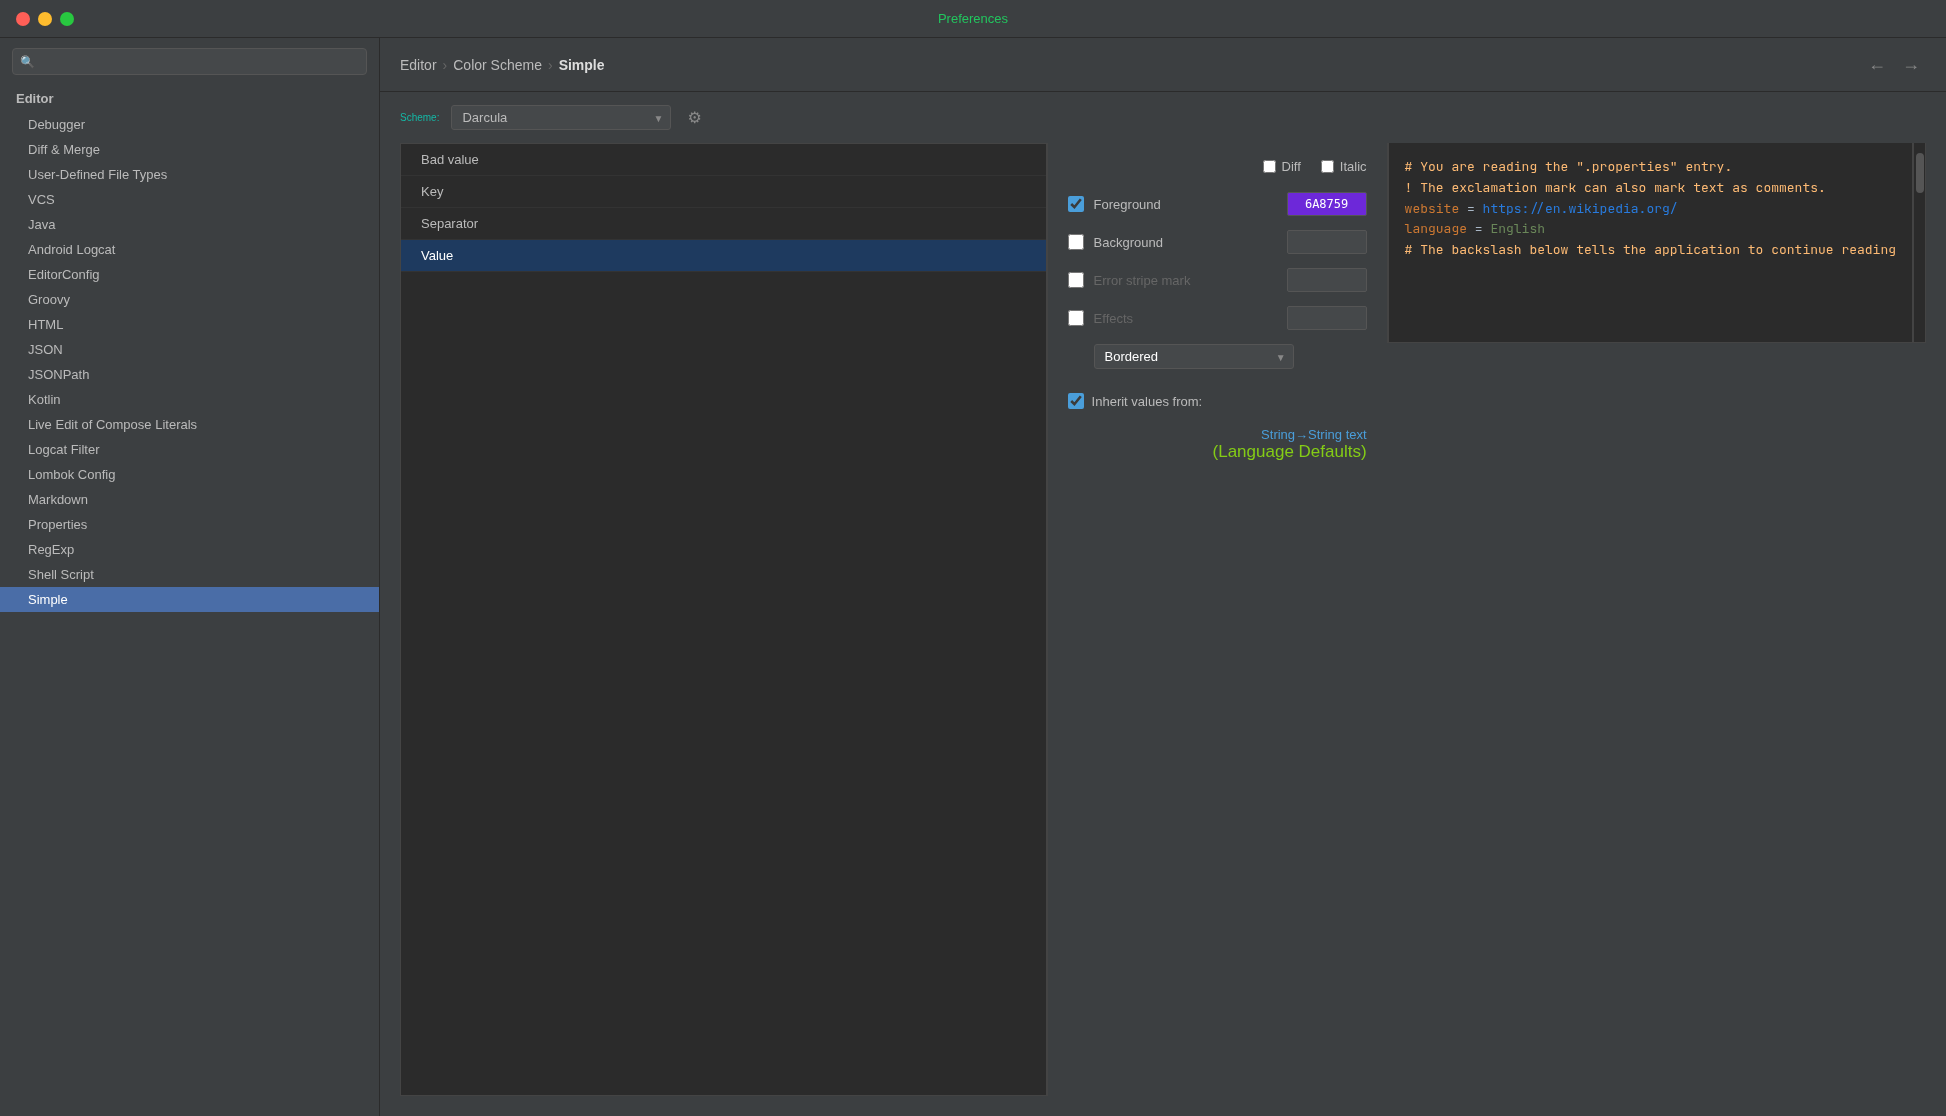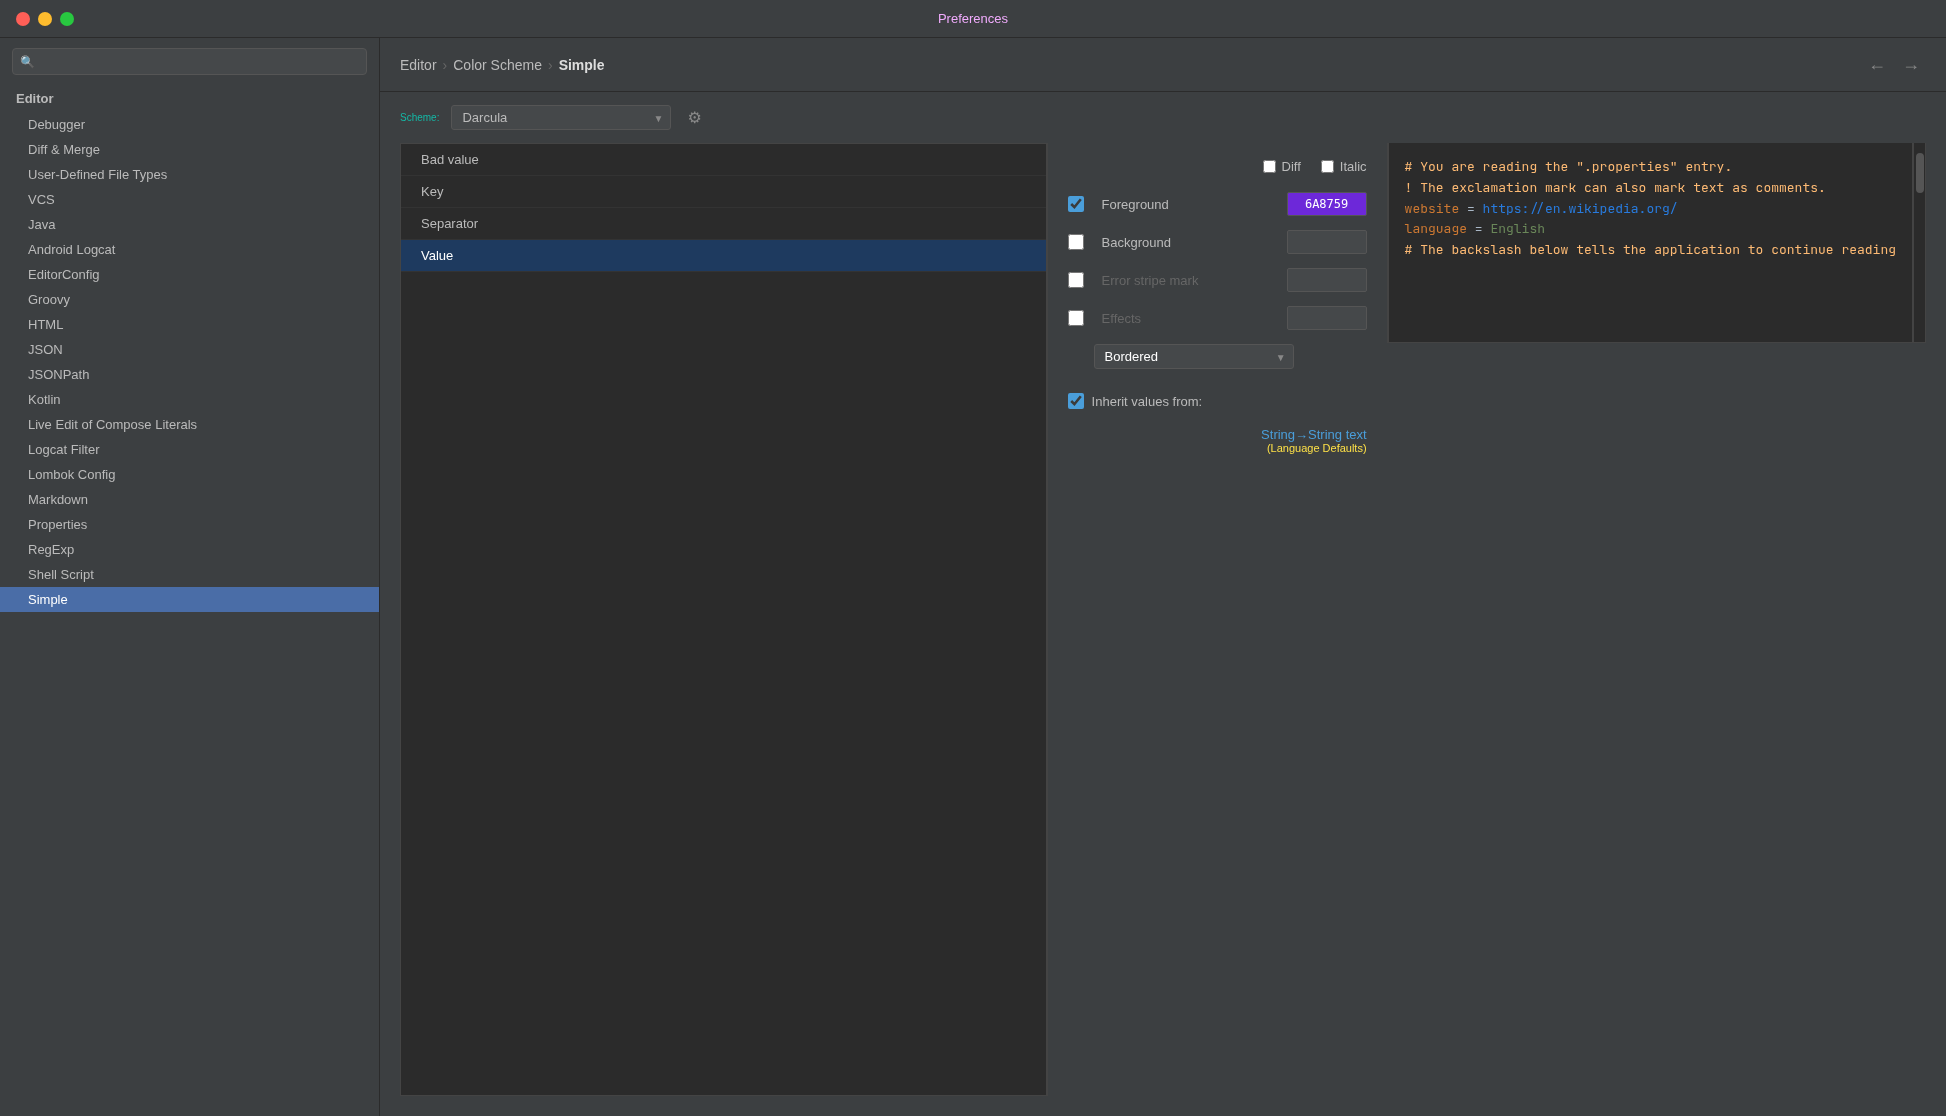--- a/index.html
+++ b/index.html
@@ -18,21 +18,21 @@
       background: #3c3f41;
       height: 38px;
       display: flex;
       align-items: center;
       justify-content: center;
       border-bottom: 1px solid #2b2b2b;
       position: relative;
     }
     .titlebar-title {
       font-size: 13px;
-      color: #f0abfc;
+      color: #22c55e;
       font-weight: 500;
     }
     .traffic-lights {
       position: absolute;
       left: 16px;
       top: 50%;
       transform: translateY(-50%);
       display: flex;
       gap: 8px;
     }
@@ -256,21 +256,21 @@
       font-size: 13px;
       cursor: pointer;
     }
     .checkbox-label input[type="checkbox"] {
       accent-color: #4a9eda;
       cursor: pointer;
     }
     .prop-row {
       display: flex;
       align-items: center;
-      gap: 18px;
+      gap: 10px;
       justify-content: flex-end;
     }
     .prop-checkbox {
       width: 16px;
       height: 16px;
       accent-color: #4a9eda;
       cursor: pointer;
     }
     .prop-label {
       font-size: 13px;
@@ -342,22 +342,22 @@
       text-align: right;
       margin-top: 4px;
       margin-left: 24px;
     }
     .inherit-link {
       color: #4a9eda;
       font-size: 13px;
       cursor: pointer;
     }
     .inherit-sub {
-      color: #fde047;
-      font-size: 11px;
+      color: #84cc16;
+      font-size: 17px;
     }
 
     
     .code-preview {
       height: 200px;
       background: #2b2b2b;
       border: 1px solid #444;
       border-top: none;
       font-family: "JetBrains Mono", "Fira Code", "Courier New", monospace;
       font-size: 13px;

